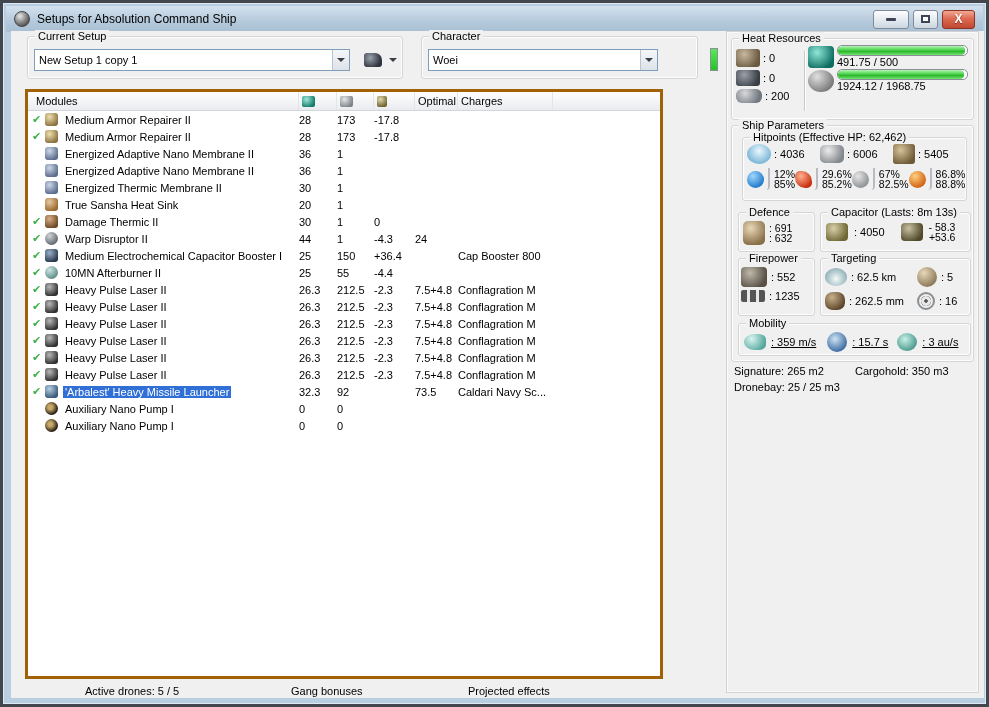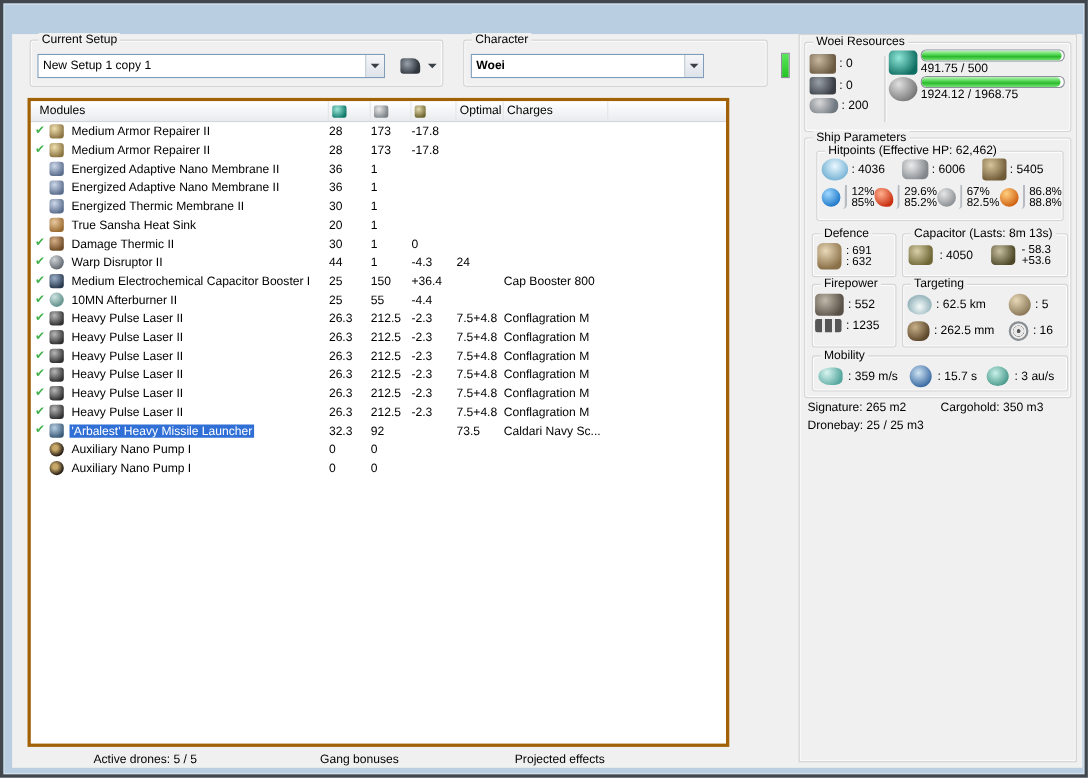--- a/index.html
+++ b/index.html
@@ -111,40 +111,55 @@
   .i-speed{width:22px;height:16px;border-radius:60% 40% 40% 60%;background:radial-gradient(circle at 35% 30%,#d8f4f0,#58a8a0 75%);}
   .i-align{width:20px;height:20px;background:radial-gradient(circle at 40% 35%,#cfe4f4,#3868a0 75%);}
   .i-warp{width:20px;height:18px;background:radial-gradient(circle at 40% 35%,#c8f0e8,#48988a 75%);}
   .statline{position:absolute;font-size:11px;color:#000;}
   .skillbar{position:absolute;left:699px;top:17px;width:8px;height:23px;background:linear-gradient(#5ae85a,#22c522);border:1px solid #8a8f98;}
 </style>
 </head>
 <body>
 
 <div class="window">
+  <div class="titlebar">
+    <div class="title-icon"></div>
+    <div class="title-text">Setups for Absolution Command Ship</div>
+    <div class="winbtns">
+      <div class="wbtn min">
+          <span class="glyph-min"></span>
+        </div>
+      <div class="wbtn max">
+          <span class="glyph-max"></span>
+        </div>
+      <div class="wbtn close">
+          <span class="glyph-x">X</span>
+        </div>
+    </div>
+  </div>
 
   <div class="client">
 
     <div class="gbox" style="left:16px;top:5px;width:376px;height:43px;">
       <span class="glabel">Current Setup</span>
       <div class="combo" style="left:6px;top:12px;width:316px;">
         <span class="cv">New Setup 1 copy 1</span>
         <span class="cbtn">
             <span class="caret"></span>
           </span>
       </div>
       <div class="shipmenu" style="left:336px;top:16px;">
         <span class="shipicon"></span>
         <span class="caret"></span>
       </div>
     </div>
 
     <div class="gbox" style="left:410px;top:5px;width:277px;height:43px;">
       <span class="glabel">Character</span>
-      <div class="combo" style="left:6px;top:12px;width:212px;font-weight:bold;">
+      <div class="combo" style="left:6px;top:12px;width:230px;">
         <span class="cv">Woei</span>
         <span class="cbtn">
             <span class="caret"></span>
           </span>
       </div>
     </div>
     <div class="skillbar"></div>
 
     <div class="table">
       <div class="thead">
@@ -356,21 +371,21 @@
         </div>
     </div>
 
     <span class="blabel" style="left:74px;">Active drones: 5 / 5</span>
     <span class="blabel" style="left:280px;">Gang bonuses</span>
     <span class="blabel" style="left:457px;">Projected effects</span>
 
     <div class="rpanel">
 
       <div class="gbox" style="left:4px;top:6px;width:243px;height:82px;">
-        <span class="glabel">Woei Resources</span>
+        <span class="glabel">Heat Resources</span>
         <div class="resleft">
           <div class="resrow">
               <span class="i-turret"></span>
               <span class="val">: 0</span>
             </div>
           <div class="resrow">
               <span class="i-launcher"></span>
               <span class="val">: 0</span>
             </div>
           <div class="resrow">
@@ -507,21 +522,21 @@
                 <span class="icn i-scanres"></span>
                 <span class="val">: 262.5 mm</span>
               </div>
             <div class="iconval">
                 <span class="icn i-sensor"></span>
                 <span class="val">: 16</span>
               </div>
           </div>
         </div>
 
-        <div class="gbox" style="left:6px;top:197px;width:233px;height:33px;">
+        <div class="gbox" style="left:6px;top:197px;width:233px;height:33px;text-decoration:underline;">
           <span class="glabel">Mobility</span>
           <div style="display:flex;align-items:center;gap:5px;padding:8px 0 0 5px;">
             <span class="icn i-speed"></span>
               <span class="val">: 359 m/s</span>
             <span class="icn i-align" style="margin-left:6px;"></span>
               <span class="val">: 15.7 s</span>
             <span class="icn i-warp" style="margin-left:4px;"></span>
               <span class="val">: 3 au/s</span>
           </div>
         </div>

